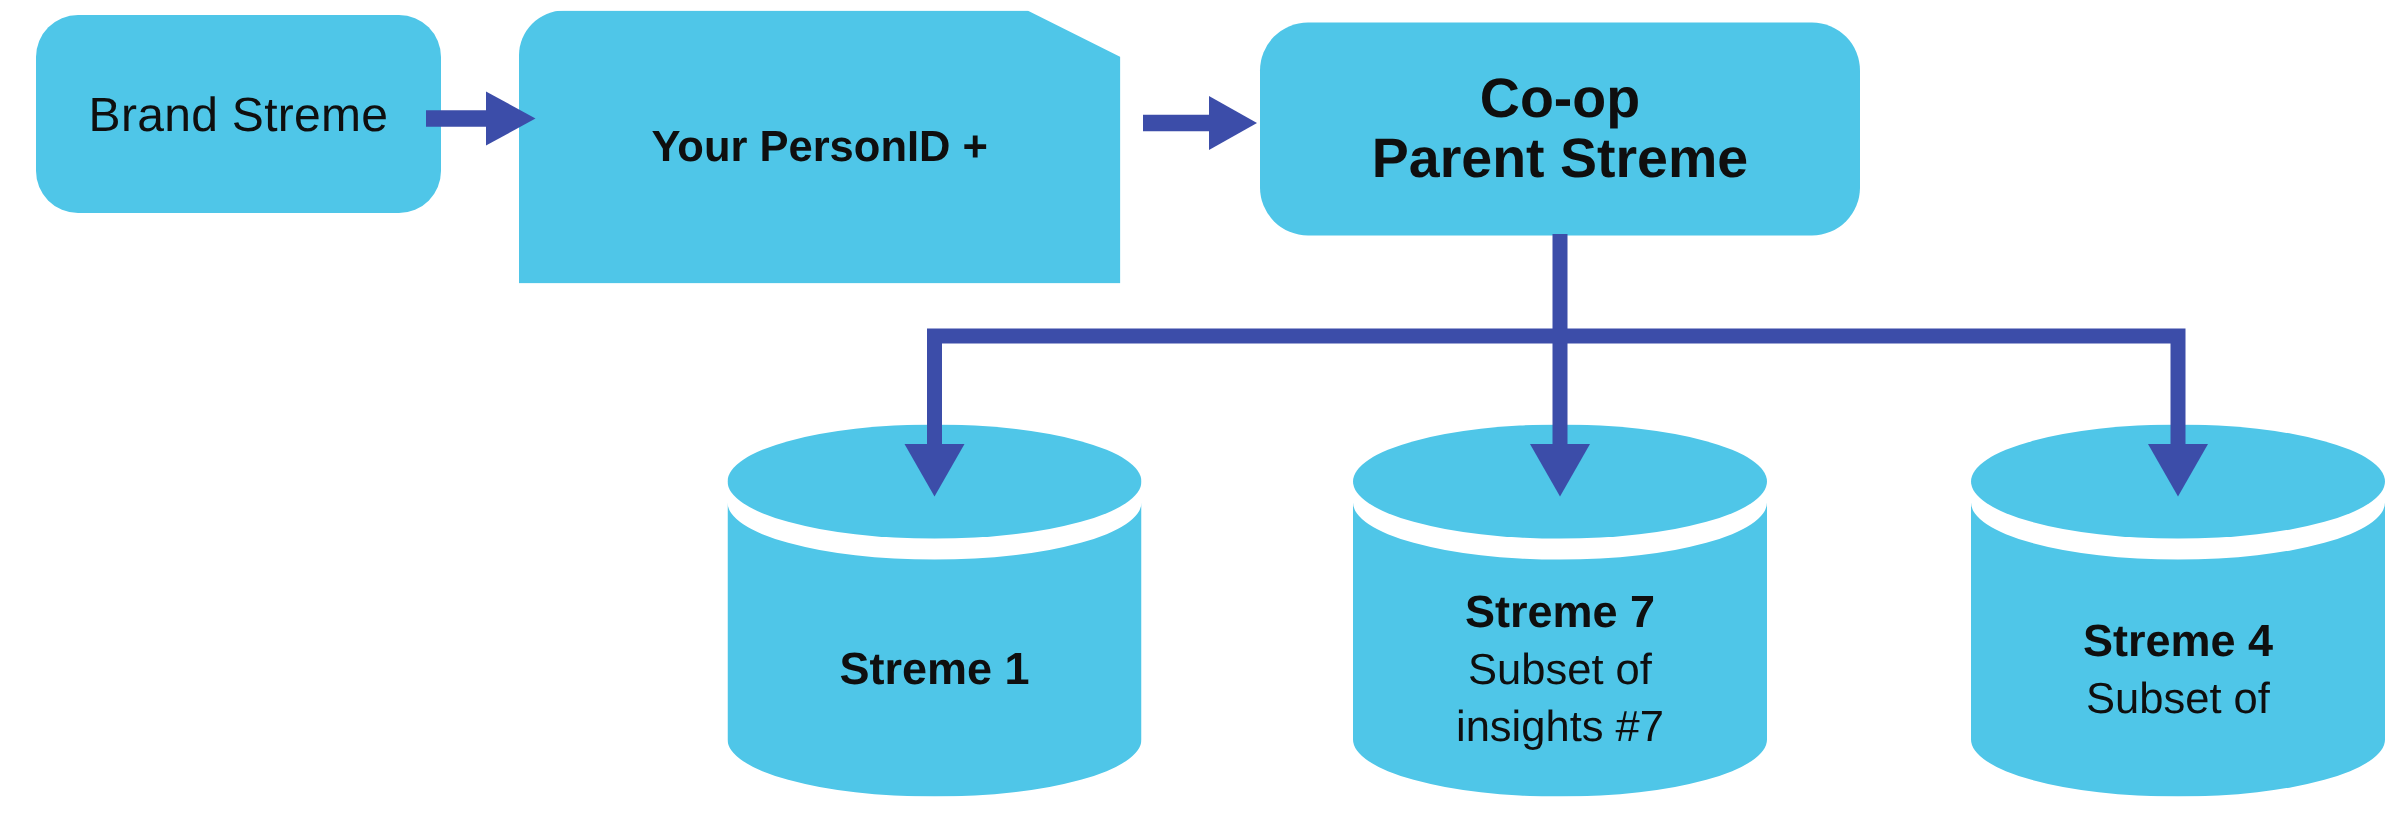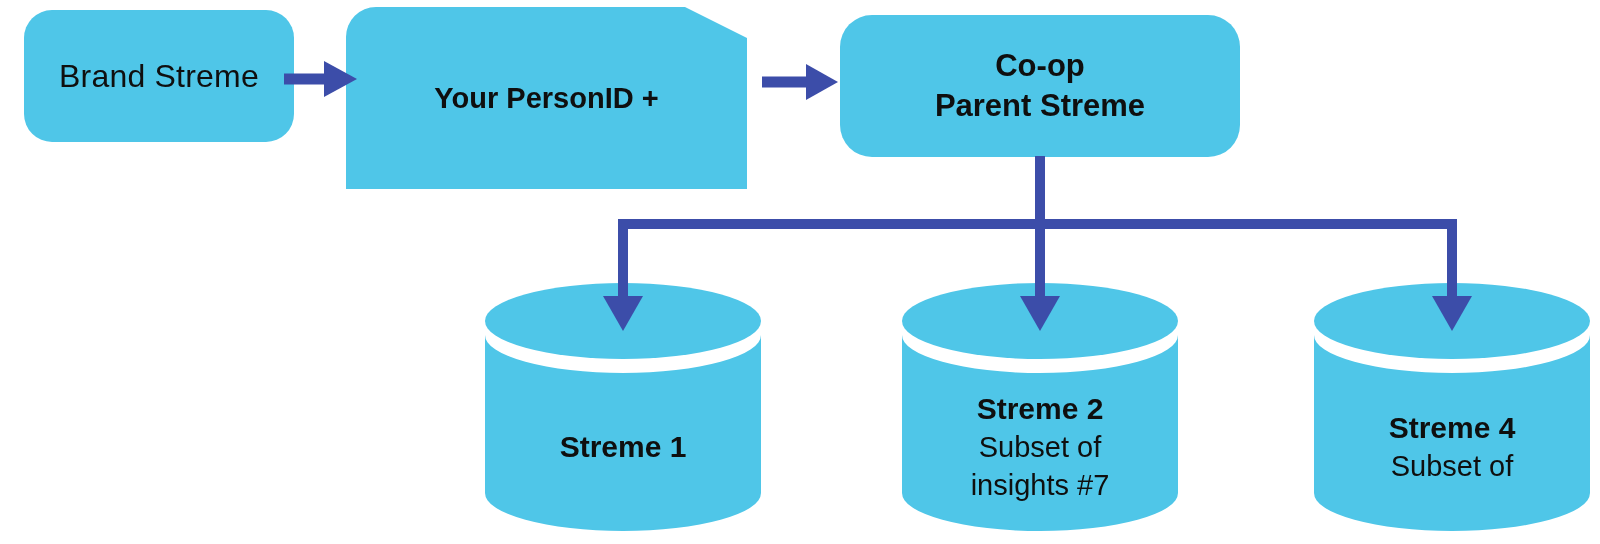--- a/index.html
+++ b/index.html
@@ -18,21 +18,21 @@
     display:flex;flex-direction:column;align-items:center;justify-content:center;
     text-align:center;
   }
   .box-brand{left:8px;top:10px;width:270px;height:132px;border-radius:28px;
     font-size:32px;font-weight:400;letter-spacing:.2px;margin-left:16px;}
   .box-note{left:346px;top:7px;width:401px;height:182px;
     border-top-left-radius:30px;
     clip-path:polygon(0 0, calc(100% - 62px) 0, 100% 31px, 100% 100%, 0 100%);
     font-size:29px;font-weight:700;line-height:37px;}
   .box-parent{left:840px;top:15px;width:400px;height:142px;border-radius:32px;
-    font-size:31px;font-weight:700;line-height:40px;}
+    font-size:37px;font-weight:700;line-height:40px;}
   .cyl{position:absolute;top:283px;width:276px;height:248px;}
   .cyl-svg{position:absolute;inset:0;width:276px;height:248px;display:block;}
   .cyl-text{
     position:absolute;left:0;right:0;top:88px;bottom:8px;
     display:flex;flex-direction:column;align-items:center;justify-content:center;
     text-align:center;color:var(--text);font-size:29px;line-height:38px;
   }
   .cyl-title{font-weight:700;font-size:30px;}
   .overlay{position:absolute;inset:0;z-index:5;pointer-events:none;}
   .overlay .stroke{stroke:var(--connector);fill:none;stroke-linejoin:miter;}
@@ -66,21 +66,21 @@
       <div class="cyl-title">Streme 1</div>
     </div>
   </div>
 
   <div class="cyl" style="left:902px">
     <svg class="cyl-svg" viewBox="0 0 276 248" aria-hidden="true">
       <path class="shape-fill" d="M0 52 L0 210 A138 38 0 0 0 276 210 L276 52 A138 38 0 0 1 0 52 Z"></path>
       <ellipse class="shape-fill" cx="138" cy="38" rx="138" ry="38"></ellipse>
     </svg>
     <div class="cyl-text">
-      <div class="cyl-title">Streme 2</div>
+      <div class="cyl-title">Streme 7</div>
       <div>Subset of</div>
       <div>insights #7</div>
     </div>
   </div>
 
   <div class="cyl" style="left:1314px">
     <svg class="cyl-svg" viewBox="0 0 276 248" aria-hidden="true">
       <path class="shape-fill" d="M0 52 L0 210 A138 38 0 0 0 276 210 L276 52 A138 38 0 0 1 0 52 Z"></path>
       <ellipse class="shape-fill" cx="138" cy="38" rx="138" ry="38"></ellipse>
     </svg>

